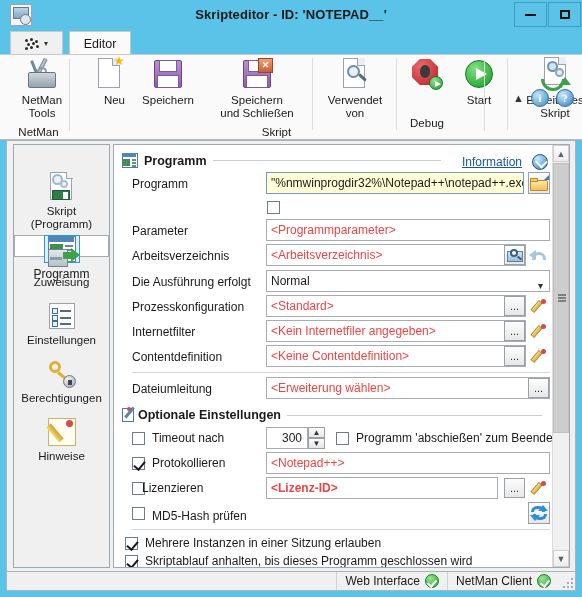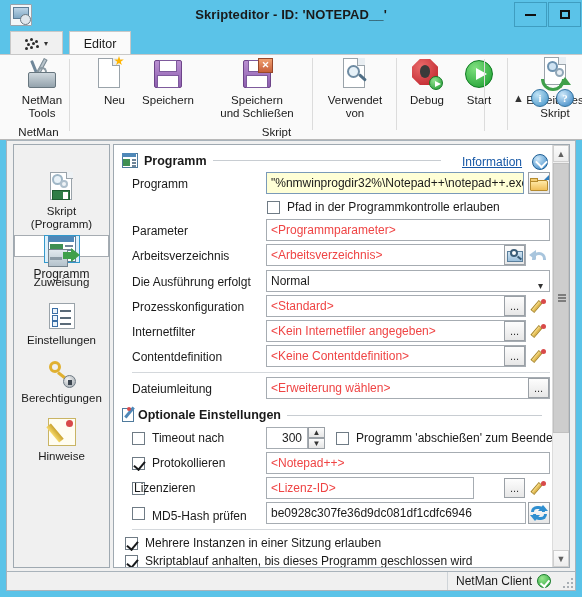--- a/index.html
+++ b/index.html
@@ -462,21 +462,21 @@
                   <span class="pg"></span>
                   <span class="fold"></span>
                   <span class="lens"></span>
                   <span class="hdl"></span>
                 </span>
             </span>
             <span>Verwendet</span>
             <span>von</span>
           </div>
           <div style="width:1px;height:72px;background:#dcdcdc;margin:2px 3px 0;"></div>
-          <div class="rbtn" style="min-width:44px;">
+          <div class="rbtn" style="min-width:44px;gap:23px;">
             <span class="ico">
               <span class="ic ic-debug">
                   <span class="oct"></span>
                   <span class="bug"></span>
                   <span class="pl"></span>
                 </span>
             </span>
             <span>Debug</span>
           </div>
           <div class="rbtn" style="min-width:40px;">
@@ -623,21 +623,20 @@
         <div class="fin hl" style="left:152px;top:27px;width:258px;"><span>"%nmwinprogdir32%\Notepad++\notepad++.exe"</span></div>
         <div class="btn-sq" style="left:414px;top:27px;width:22px;height:22px;">
           <span class="ico-folder">
               <span class="b"></span>
               <span class="t"></span>
               <span class="ar"></span>
             </span>
         </div>
 
         <span class="cb" style="left:153px;top:56px;"></span>
-        <span class="cblabel" style="left:173px;top:55px;">Pfad in der Programmkontrolle erlauben</span>
 
         <span class="flabel" style="left:18px;top:79px;">Parameter</span>
         <div class="fin ph" style="left:152px;top:74px;width:284px;">&lt;Programmparameter&gt;</div>
 
         <span class="flabel" style="left:18px;top:104px;text-align:right;">Arbeitsverzeichnis</span>
         <div class="fin ph" style="left:152px;top:99px;width:260px;">&lt;Arbeitsverzeichnis&gt;</div>
         <div class="btn-sq" style="left:390px;top:100px;width:21px;height:20px;">
           <span class="ico-browse">
               <span class="b"></span>
               <span class="lens"></span>
@@ -713,33 +712,32 @@
           </span>
         </div>
         <span class="cb" style="left:222px;top:287px;"></span>
         <span class="cblabel" style="left:242px;top:286px;">Programm 'abschießen' zum Beenden</span>
 
         <span class="cb on" style="left:18px;top:312px;"></span>
         <span class="cblabel" style="left:38px;top:311px;">Protokollieren</span>
         <div class="fin ph" style="left:152px;top:307px;width:284px;">&lt;Notepad++&gt;</div>
 
         <span class="cb" style="left:18px;top:337px;"></span>
-        <span class="cblabel" style="left:20px;top:336px;">Lizenzieren</span>
-        <div class="fin ph" style="left:152px;top:332px;width:208px;">&lt;Lizenz-ID&gt;</div>
+        <span class="cblabel" style="left:28px;top:336px;">Lizenzieren</span>
+        <div class="fin ph" style="left:152px;top:332px;width:232px;font-weight:bold;">&lt;Lizenz-ID&gt;</div>
         <div class="btn-sq" style="left:390px;top:333px;width:21px;height:20px;">...</div>
         <div class="btn-flat" style="left:414px;top:333px;width:22px;height:20px;">
           <span class="ico-pencil">
               <span class="body"></span>
               <span class="tip"></span>
             </span>
         </div>
 
         <span class="cb" style="left:18px;top:362px;"></span>
         <span class="cblabel" style="left:38px;top:364px;">MD5-Hash prüfen</span>
-        <div class="fin" style="left:152px;top:357px;width:260px;">be0928c307fe36d9dc081df1cdfc6946</div>
         <div class="btn-sq" style="left:414px;top:357px;width:22px;height:22px;">
           <span class="ico-refresh">
               <span class="a1"></span>
               <span class="a2"></span>
               <span class="h1"></span>
               <span class="h2"></span>
             </span>
         </div>
 
         <div class="hr" style="left:18px;top:384px;width:418px;"></div>
@@ -758,20 +756,24 @@
               <i></i>
               <i></i>
             </span>
         </div>
         <div class="vs-btn vs-down">▼</div>
       </div>
     </div>
   </div>
 
   <div class="statusbar">
+    <div class="st-cell">
+      <span>Web Interface</span>
+      <span class="ok"></span>
+    </div>
     <div class="st-cell">
       <span>NetMan Client</span>
       <span class="ok"></span>
     </div>
     <span class="grip">
         <i></i>
         <i></i>
         <i></i>
         <i></i>
         <i></i>

